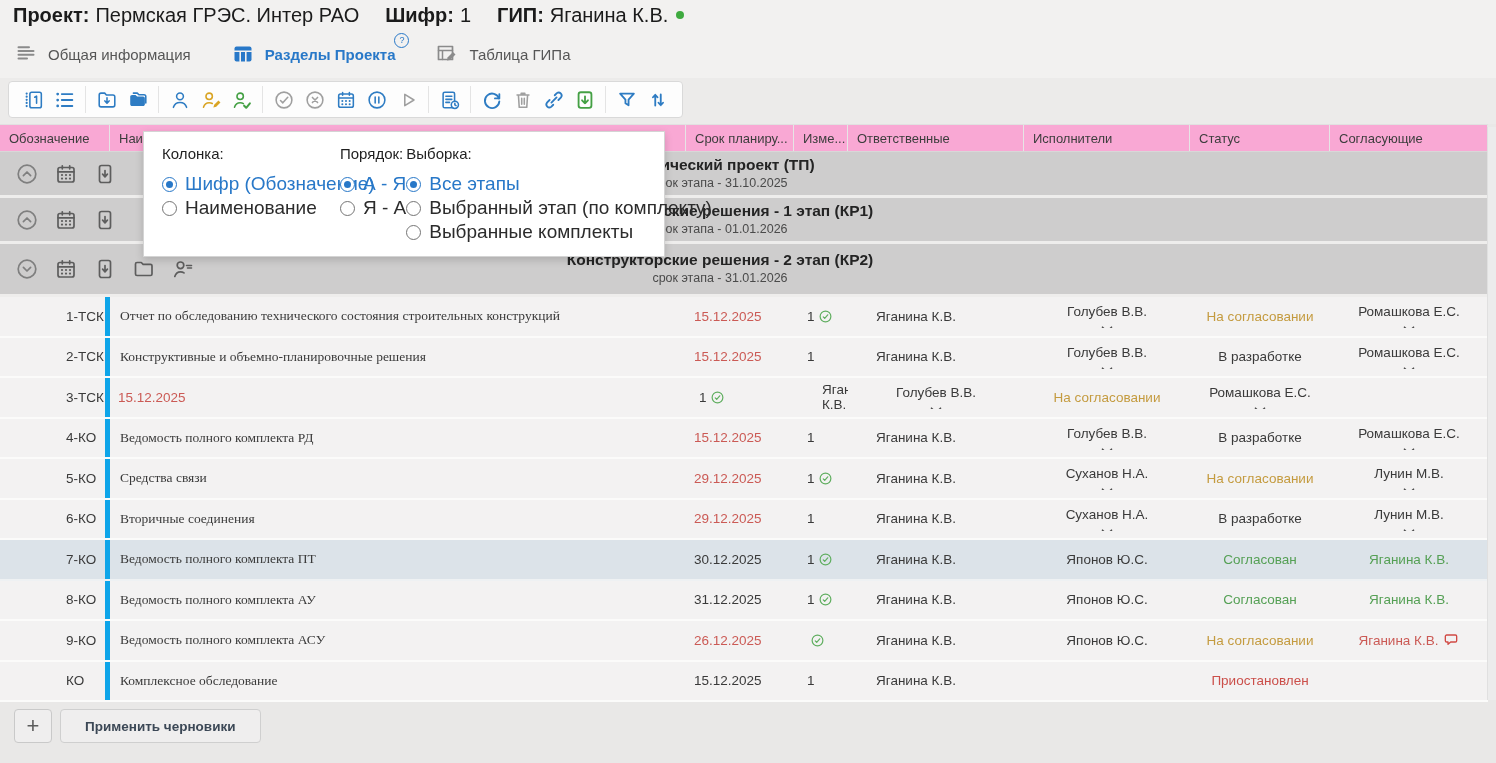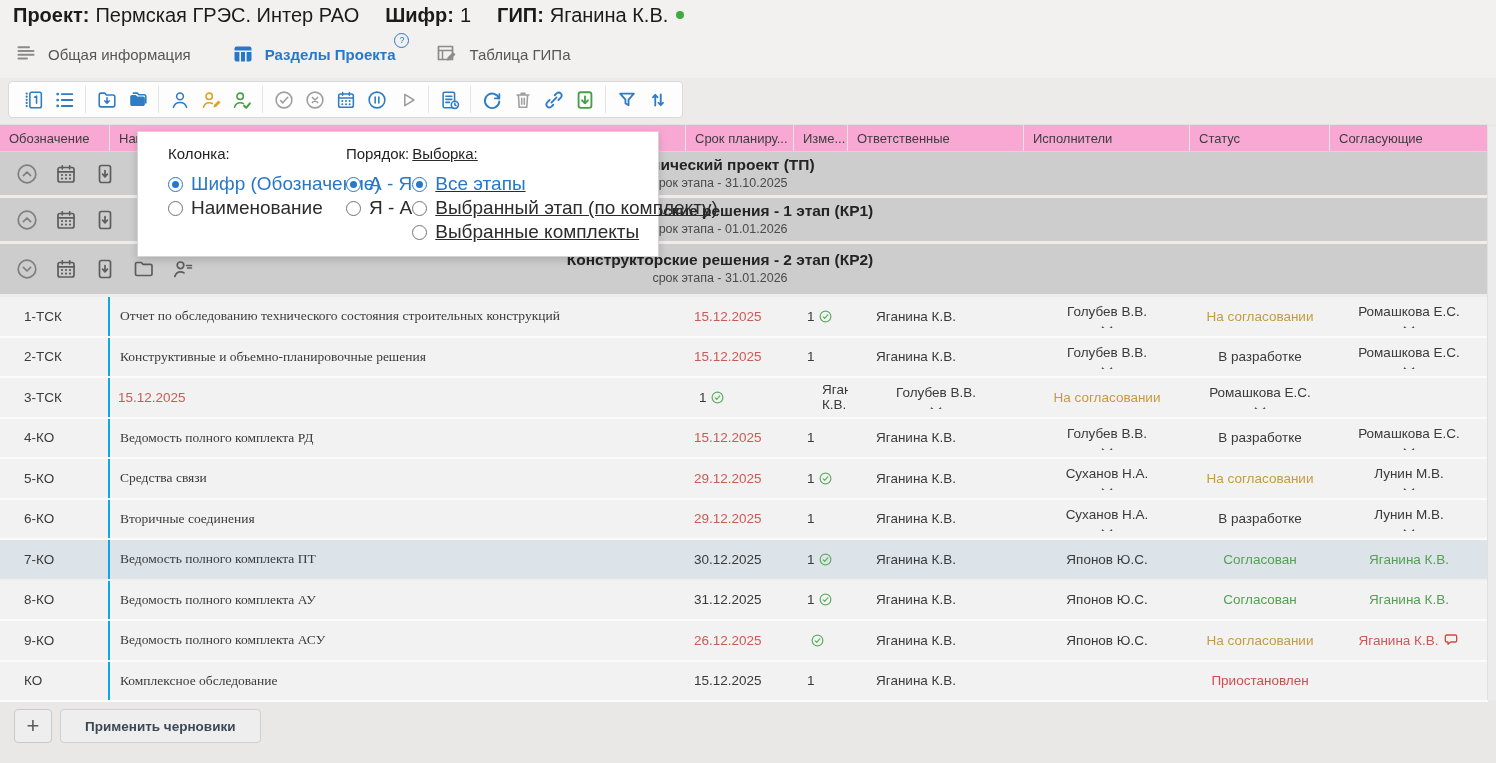--- a/index.html
+++ b/index.html
@@ -46,21 +46,21 @@
   .gbtn .icon,.gbtn{width:24px;height:24px;}
   .gbtn.circ{color:#7f7f7f;}
   .gcenter{position:absolute;left:0;width:1440px;top:4px;text-align:center;z-index:1;}
   .gtitle{font-size:15.5px;font-weight:bold;color:#242424;}
   .gsub{font-size:12.5px;color:#4a4a4a;margin-top:2px;}
   .group.expanded .gcenter{top:7px;}
 
   .row{min-height:38.5px;background:#f3f2f2;border-bottom:2px solid #fbfbfa;align-items:center;font-size:13.5px;color:#3a3a3a;}
   .row.selected{background:#dce3e9;border-bottom-color:#eef1f3;}
   .cell{overflow:hidden;}
-  .cell.code{padding-left:24px;border-right:2px solid #0ea5e9;align-self:stretch;display:flex;align-items:center;}
+  .cell.code{padding-left:24px;border-right:5px solid #0ea5e9;align-self:stretch;display:flex;align-items:center;margin-left:42px;}
   .cell.name{padding-left:10px;font-family:Liberation Serif, serif;}
   .cell.due{padding-left:8px;}
   .cell.due.overdue{color:#cb5a55;}
   .cell.rev{display:flex;align-items:center;gap:3px;padding-left:13px;}
   .okwrap{width:15px;height:15px;display:block;color:#5fae5f;}
   .okwrap svg{width:100%;height:100%;fill:none;stroke:currentColor;stroke-width:1.9;stroke-linecap:round;stroke-linejoin:round;}
   .cell.resp{padding-left:28px;}
   .cell.exec,.cell.appr{display:flex;flex-direction:column;align-items:center;justify-content:center;text-align:center;}
   .apline{display:flex;align-items:center;gap:5px;}
   .chev{width:12px;height:7px;display:block;margin-top:2px;color:#4f4f4f;}
@@ -72,22 +72,22 @@
   .ap-green{color:#55a055;} .ap-red{color:#cb5a55;} .ap-default{color:#3a3a3a;}
 
   
   .footer{display:flex;align-items:center;gap:8px;padding:7px 0 0 14px;}
   .btn-add{width:38px;height:34px;border:1px solid #c9c9c9;border-radius:4px;background:#efeeee;color:#5c5c5c;
            font-size:22px;line-height:30px;cursor:pointer;padding:0;}
   .btn-apply{height:34px;padding:0 24px;border:1px solid #cfcfcf;border-radius:4px;background:#efeeee;
              color:#3c4856;font-weight:bold;font-size:13.5px;cursor:pointer;}
 
   
-  .popup{position:absolute;left:137px;top:131px;width:522px;box-sizing:border-box;background:#ffffff;
-         border:1px solid #d4d4d4;box-shadow:0 3px 8px rgba(0,0,0,.16);padding:13px 12px 14px 30px;display:flex;z-index:20;}
+  .popup{position:absolute;left:143px;top:131px;width:522px;box-sizing:border-box;background:#ffffff;
+         border:1px solid #d4d4d4;box-shadow:0 3px 8px rgba(0,0,0,.16);padding:13px 12px 14px 18px;display:flex;z-index:20;}
   .pcol{display:flex;flex-direction:column;}
   .plabel{font-size:15px;color:#1f1f1f;margin-bottom:12px;}
   .popts{display:flex;flex-direction:column;gap:4px;}
   .opt{display:flex;align-items:center;font-size:19px;color:#2c2c2c;line-height:20px;cursor:pointer;white-space:nowrap;}
   .opt.sel .opt-label{color:#2878c8;}
   .radio{width:15px;height:15px;box-sizing:border-box;border-radius:50%;border:1px solid #757575;margin-right:8px;position:relative;background:#fff;flex:0 0 15px;}
   .radio.sel{border-color:#2878c8;}
   .radio.sel::after{content:"";position:absolute;left:3px;top:3px;right:3px;bottom:3px;border-radius:50%;background:#2878c8;}
 
   
@@ -756,21 +756,21 @@
           <div class="opt sel">
             <span class="radio sel"></span>
             <span class="opt-label">А - Я</span>
           </div>
           <div class="opt">
             <span class="radio"></span>
             <span class="opt-label">Я - А</span>
           </div>
         </div>
     </div>
-    <div class="pcol" style="flex:1;text-decoration:underline;">
+    <div class="pcol" style="flex:1;">
       <div class="plabel">Выборка:</div>
       <div class="popts">
           <div class="opt sel">
             <span class="radio sel"></span>
             <span class="opt-label">Все этапы</span>
           </div>
           <div class="opt">
             <span class="radio"></span>
             <span class="opt-label">Выбранный этап (по комплекту)</span>
           </div>

